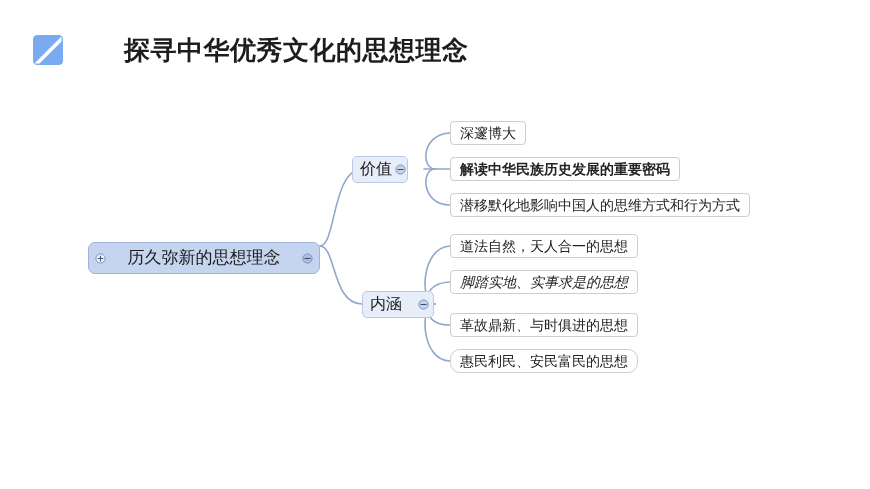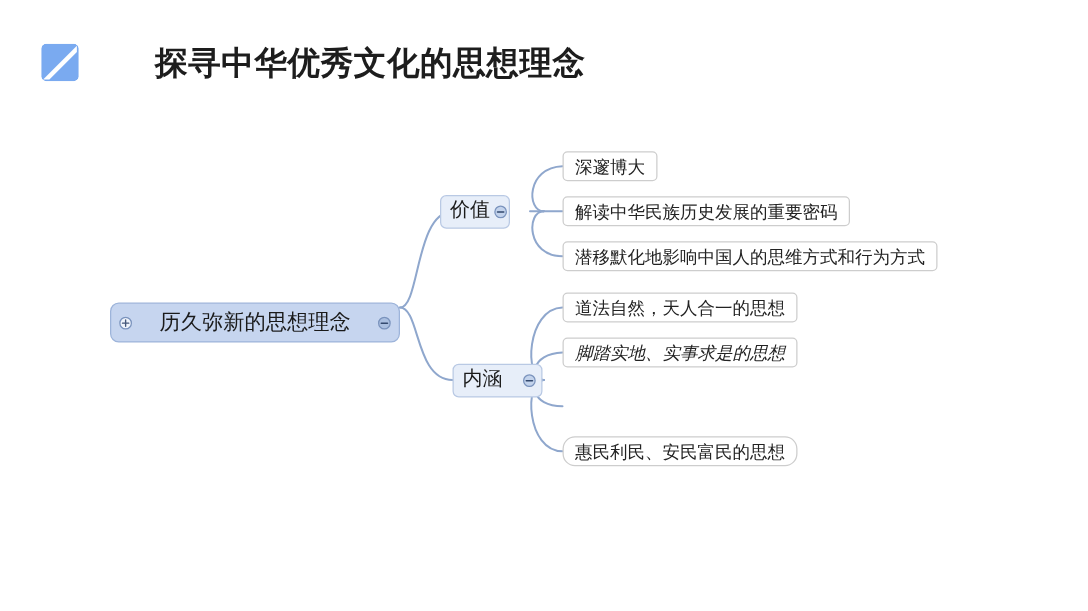--- a/index.html
+++ b/index.html
@@ -198,30 +198,33 @@
     <span class="branch-label">内涵</span>
     <svg class="handle" viewBox="0 0 11 11">
       <circle cx="5.5" cy="5.5" r="4.6" fill="#c3d3ec" stroke="#7a93bd" stroke-width="1"></circle>
       <path d="M 3 5.5 L 8 5.5" stroke="#33496e" stroke-width="1.2" stroke-linecap="round"></path>
     </svg>
   </div>
 
   <div class="node leaf-node" style="top:121px;">
     <span class="leaf-label">深邃博大</span>
   </div>
-  <div class="node leaf-node" style="top:157px;">
+  <div class="node leaf-node" style="top:157px;font-weight:bold;">
     <span class="leaf-label">解读中华民族历史发展的重要密码</span>
   </div>
   <div class="node leaf-node" style="top:193px;">
     <span class="leaf-label">潜移默化地影响中国人的思维方式和行为方式</span>
   </div>
 
   <div class="node leaf-node" style="top:234px;">
     <span class="leaf-label">道法自然，天人合一的思想</span>
   </div>
   <div class="node leaf-node" style="top:270px;font-style:italic;">
     <span class="leaf-label">脚踏实地、实事求是的思想</span>
   </div>
+  <div class="node leaf-node" style="top:313px;">
+    <span class="leaf-label">革故鼎新、与时俱进的思想</span>
+  </div>
   <div class="node leaf-node" style="top:349px;border-radius:10px;">
     <span class="leaf-label">惠民利民、安民富民的思想</span>
   </div>
 
 </div>
 
 </body></html>

